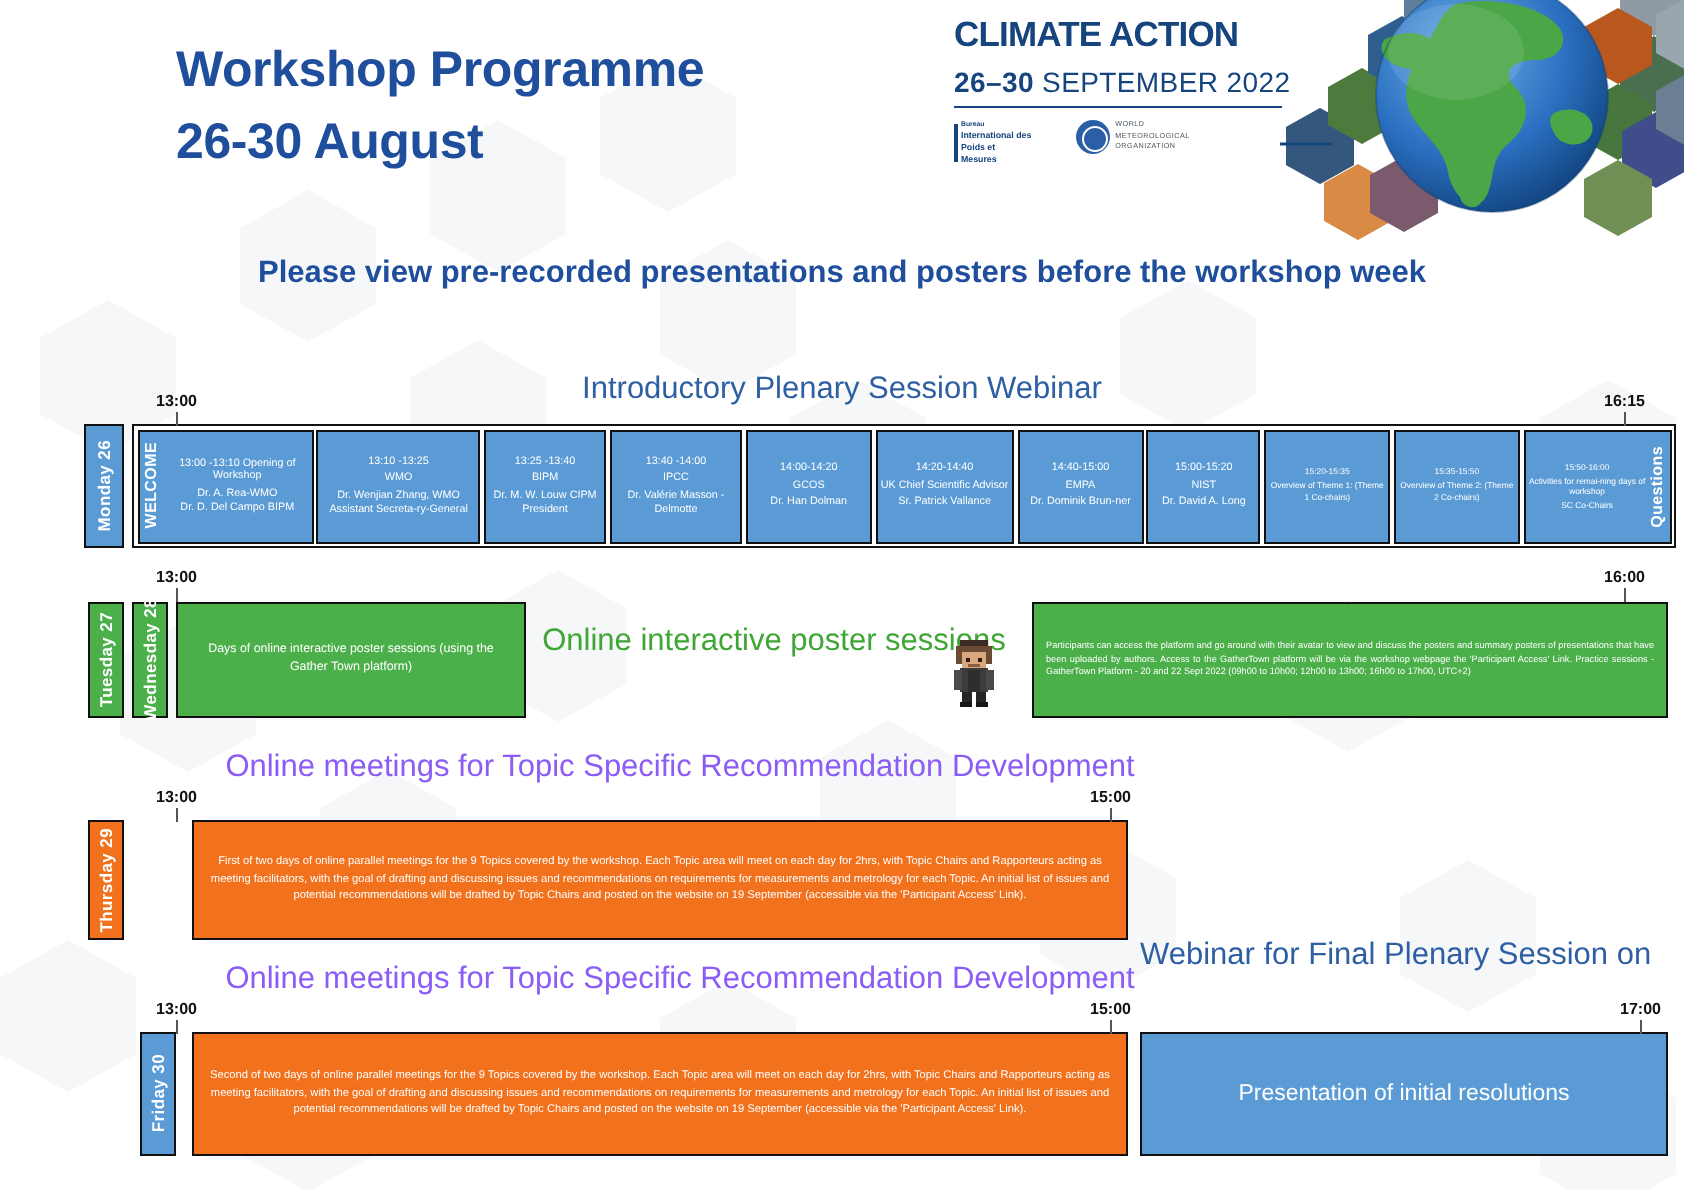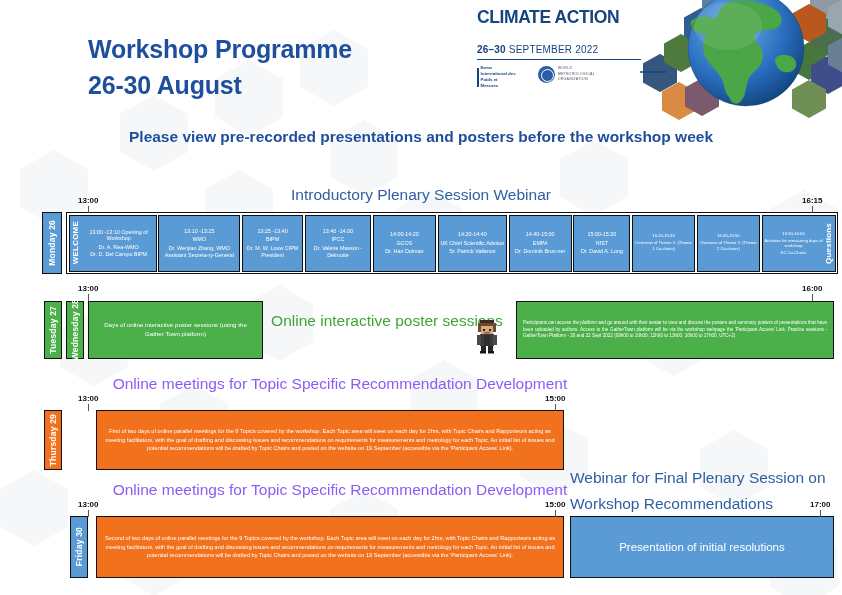--- a/index.html
+++ b/index.html
@@ -27,21 +27,21 @@
 
   
   .header {
     position: absolute;
     left: 0; top: 0;
     width: 842px; height: 120px;
     z-index: 2;
   }
   .title-block {
     position: absolute;
-    left: 88px; top: 32px;
+    left: 88px; top: 18px;
     color: #1F4E9C;
     font-weight: bold;
     font-size: 25px;
     line-height: 1.42;
     letter-spacing: -0.2px;
   }
   .title-line { white-space: nowrap; }
 
   .logo-block {
     position: absolute;
@@ -51,23 +51,23 @@
   .logo-m1 {
     color: #16447E;
     font-weight: bold;
     font-size: 17.5px;
     letter-spacing: -0.4px;
     line-height: 1.08;
     white-space: nowrap;
   }
   .logo-m1 .light { font-weight: normal; }
   .logo-date {
-    margin-top: 17px;
+    margin-top: 6px;
     color: #16447E;
-    font-size: 10px;
+    font-size: 14px;
     letter-spacing: 0.2px;
     white-space: nowrap;
   }
   .logo-date b { font-weight: bold; }
   .logo-rule {
     margin-top: 4px;
     width: 164px;
     height: 1px;
     background: #16447E;
   }
@@ -543,21 +543,20 @@
 <div class="orangebox" style="left:96px; top:410px; width:468px; height:60px;">
   <span class="txt">First of two days of online parallel meetings for the 9 Topics covered by the workshop. Each Topic area will meet on each day for 2hrs, with Topic Chairs and Rapporteurs acting as meeting facilitators, with the goal of drafting and discussing issues and recommendations on requirements for measurements and metrology for each Topic. An initial list of issues and potential recommendations will be drafted by Topic Chairs and posted on the website on 19 September (accessible via the 'Participant Access' Link).</span>
 </div>
 
 <div class="section-heading heading-orange" style="left:60px; top:481px; width:560px; text-align:center;">
   <span>Online meetings for Topic Specific Recommendation Development</span>
 </div>
 
 <div class="section-heading heading-blue" style="left:570px; top:465px; width:270px; text-align:left; line-height:1.65;">
   <div>Webinar for Final Plenary Session on</div>
-  <div>Workshop Recommendations</div>
 </div>
 
 <div class="tickrow" style="left:0; top:500px; width:842px; height:18px;">
   <div class="tick" style="left:78px;"><span>13:00</span><i class="stem"></i></div>
   <div class="tick" style="left:545px;"><span>15:00</span><i class="stem"></i></div>
   <div class="tick" style="left:810px;"><span>17:00</span><i class="stem"></i></div>
 </div>
 
 <div class="daybar blue" style="left:70px; top:516px; width:18px; height:62px;">
   <span>Friday 30</span>

